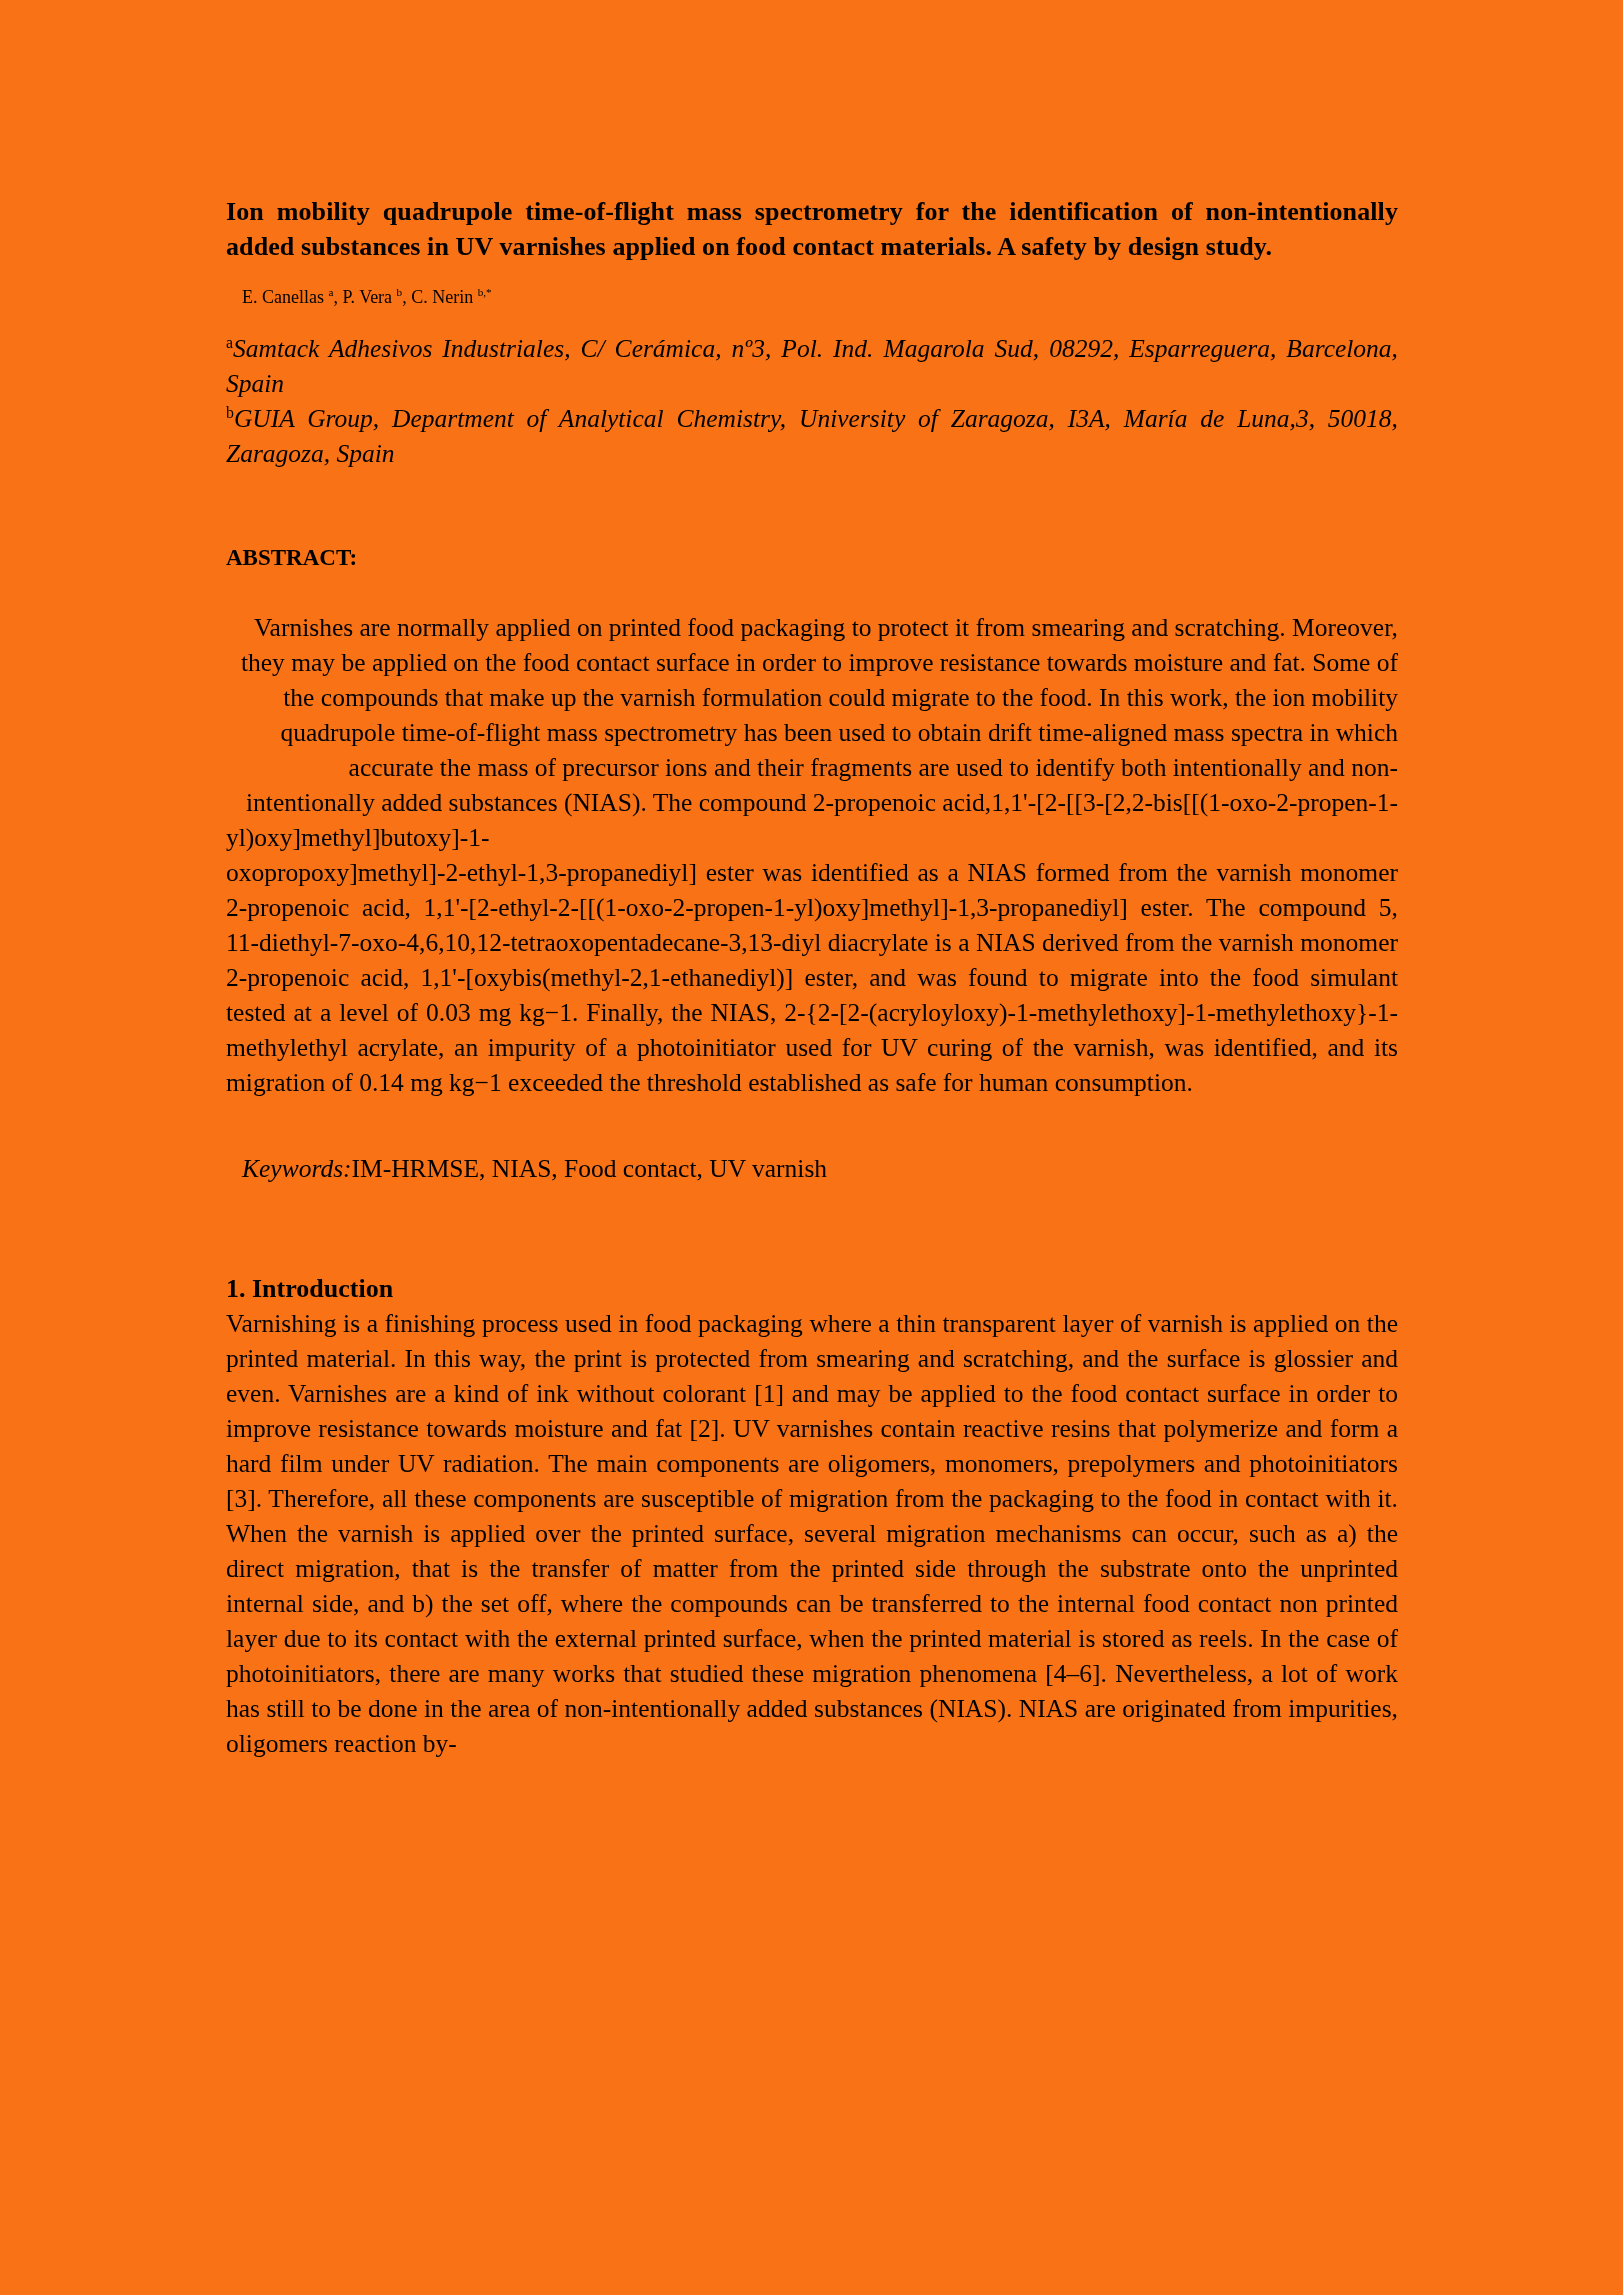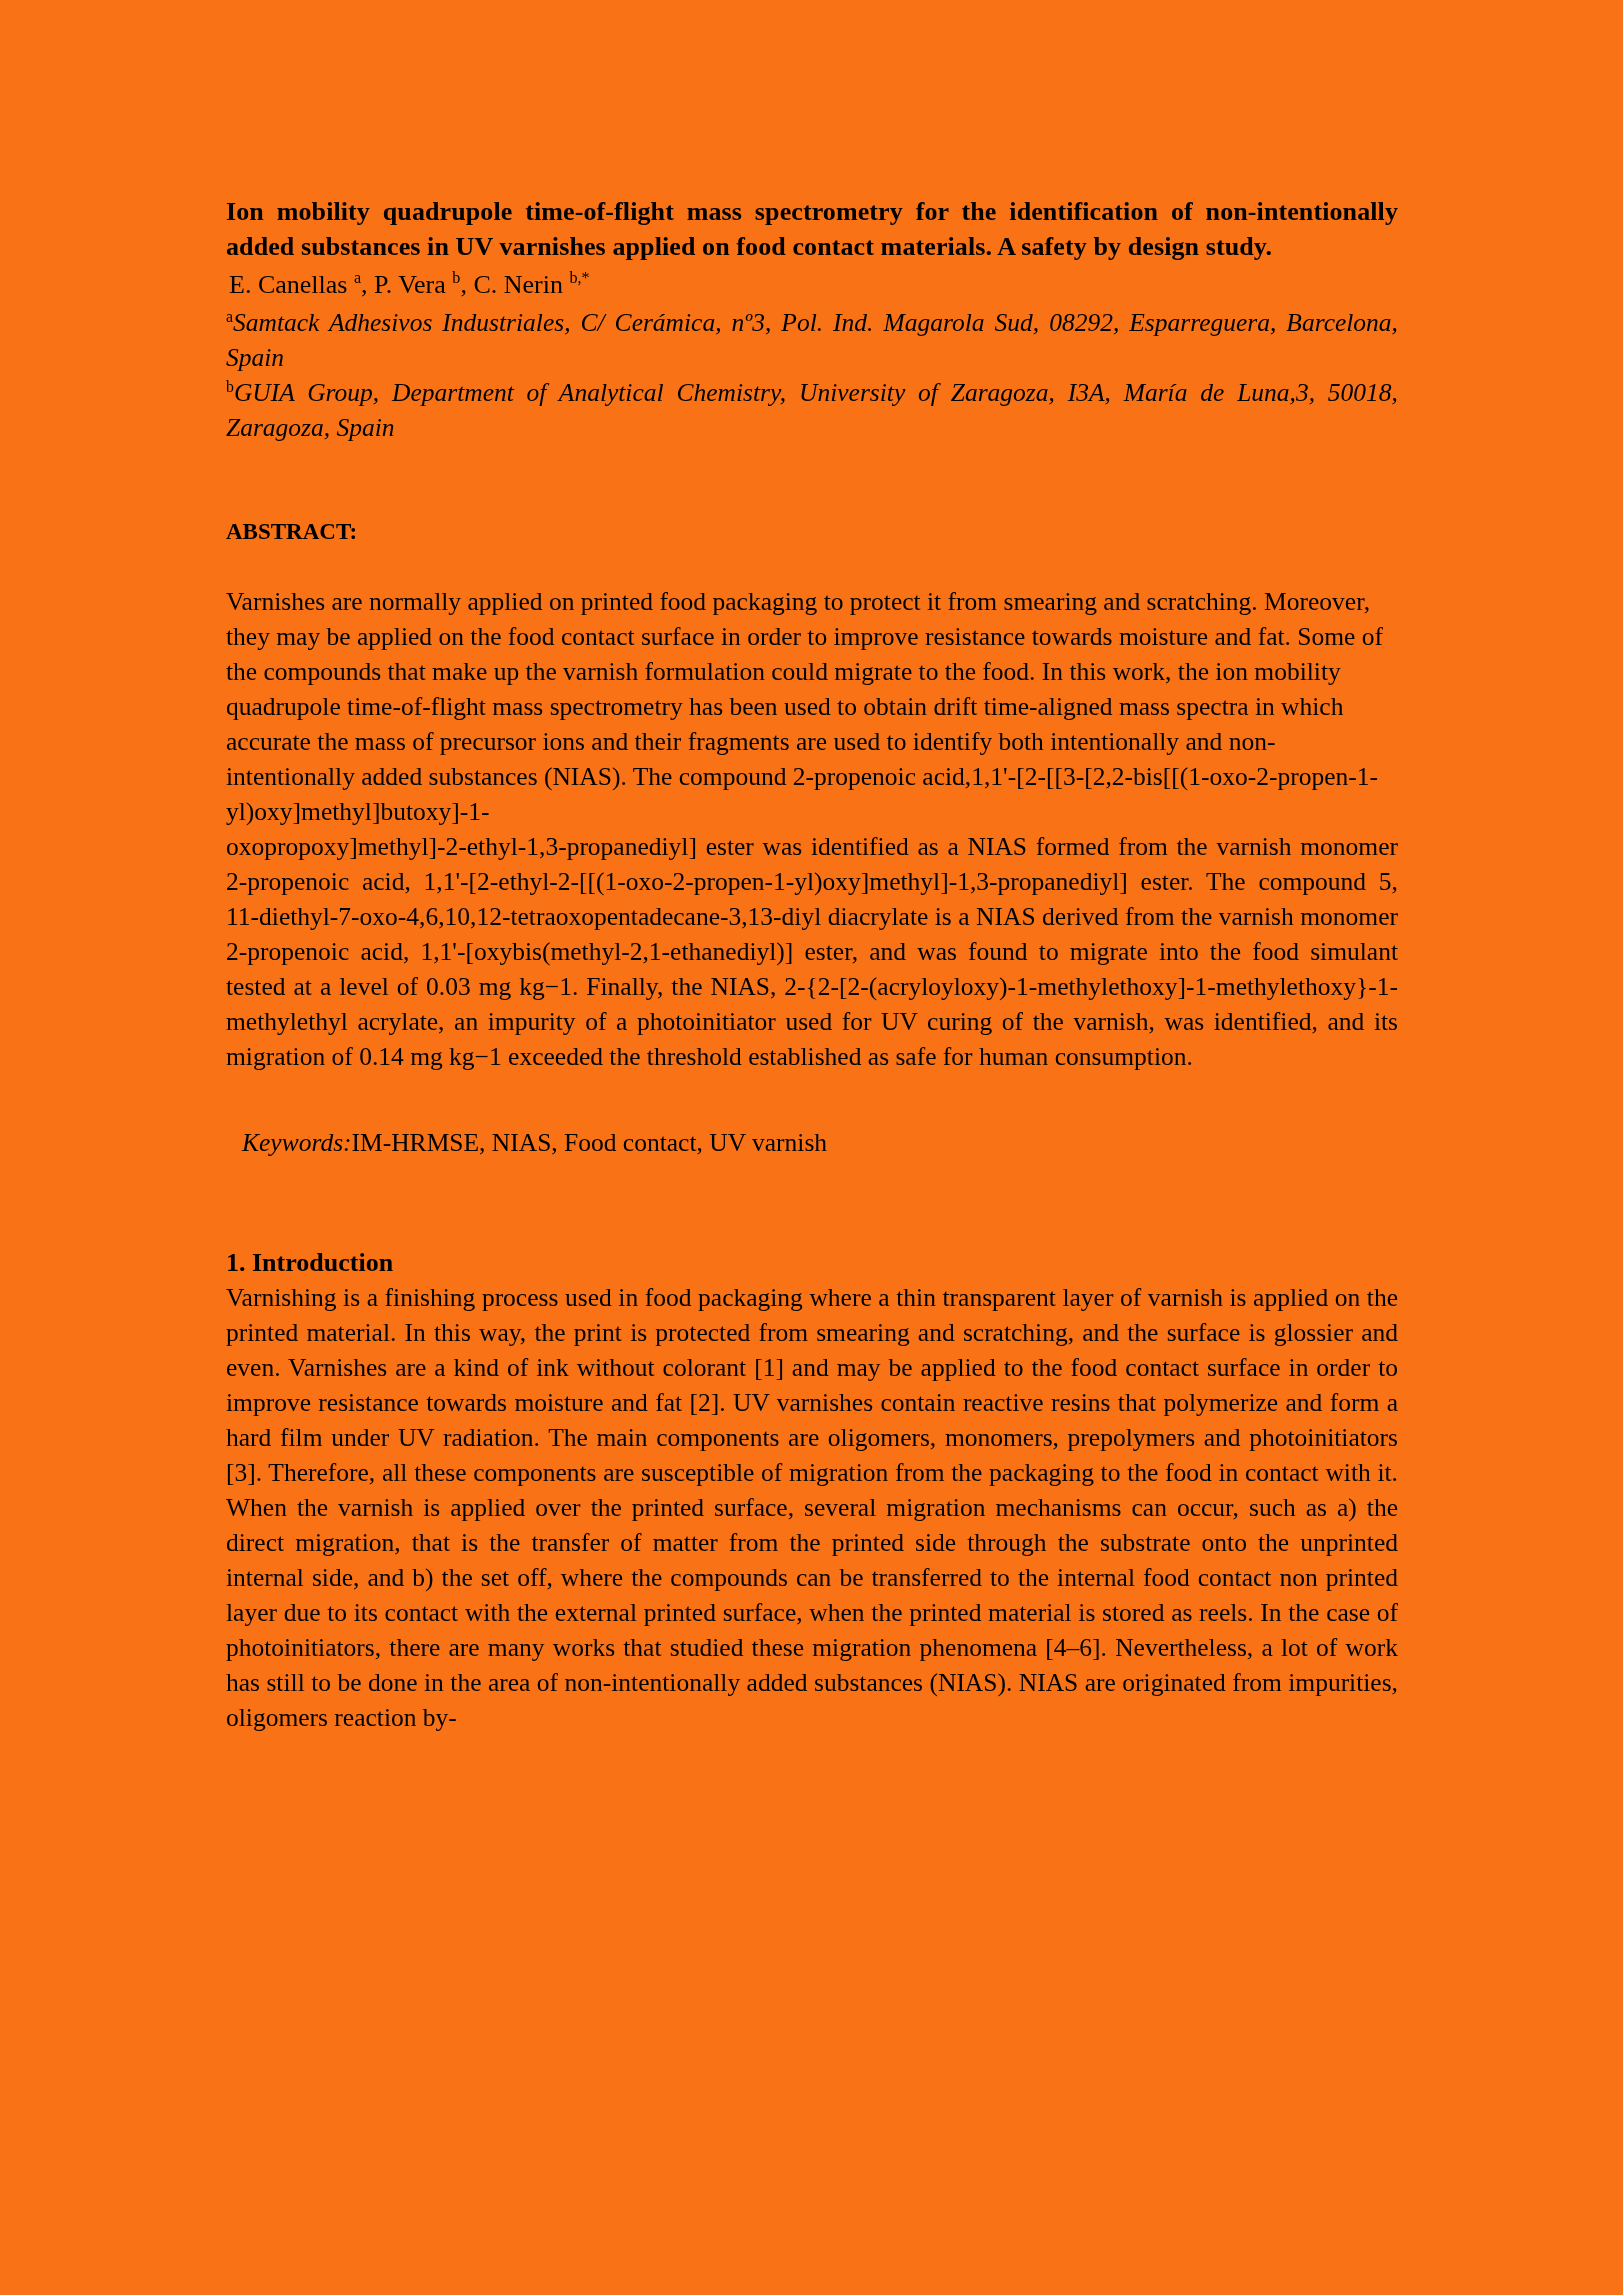--- a/index.html
+++ b/index.html
@@ -35,23 +35,23 @@
     font-size: 26px;
     line-height: 35px;
     text-align: justify;
     text-align-last: left;
     margin: 0;
     letter-spacing: 0.1px;
   }
 
   
   .authors {
-    font-size: 26px;
+    font-size: 18px;
     line-height: 35px;
-    margin: 3px;
+    margin: 16px;
   }
   sup {
     font-size: 0.62em;
     vertical-align: super;
     line-height: 0;
   }
 
   
   .affil {
     font-style: italic;
@@ -103,21 +103,21 @@
   
   .section-head {
     font-weight: bold;
     font-size: 26px;
     line-height: 35px;
     margin: 0;
   }
 
   
   .break-line {
-    text-align: left;
+    text-align: right;
   }
 </style>
 </head>
 <body>
 
 <div class="page">
   <div class="content">
 
     <h1 class="title">Ion mobility quadrupole time-of-flight mass spectrometry for the identification of non-intentionally added substances in UV varnishes applied on food contact materials. A safety by design study.</h1>
 

